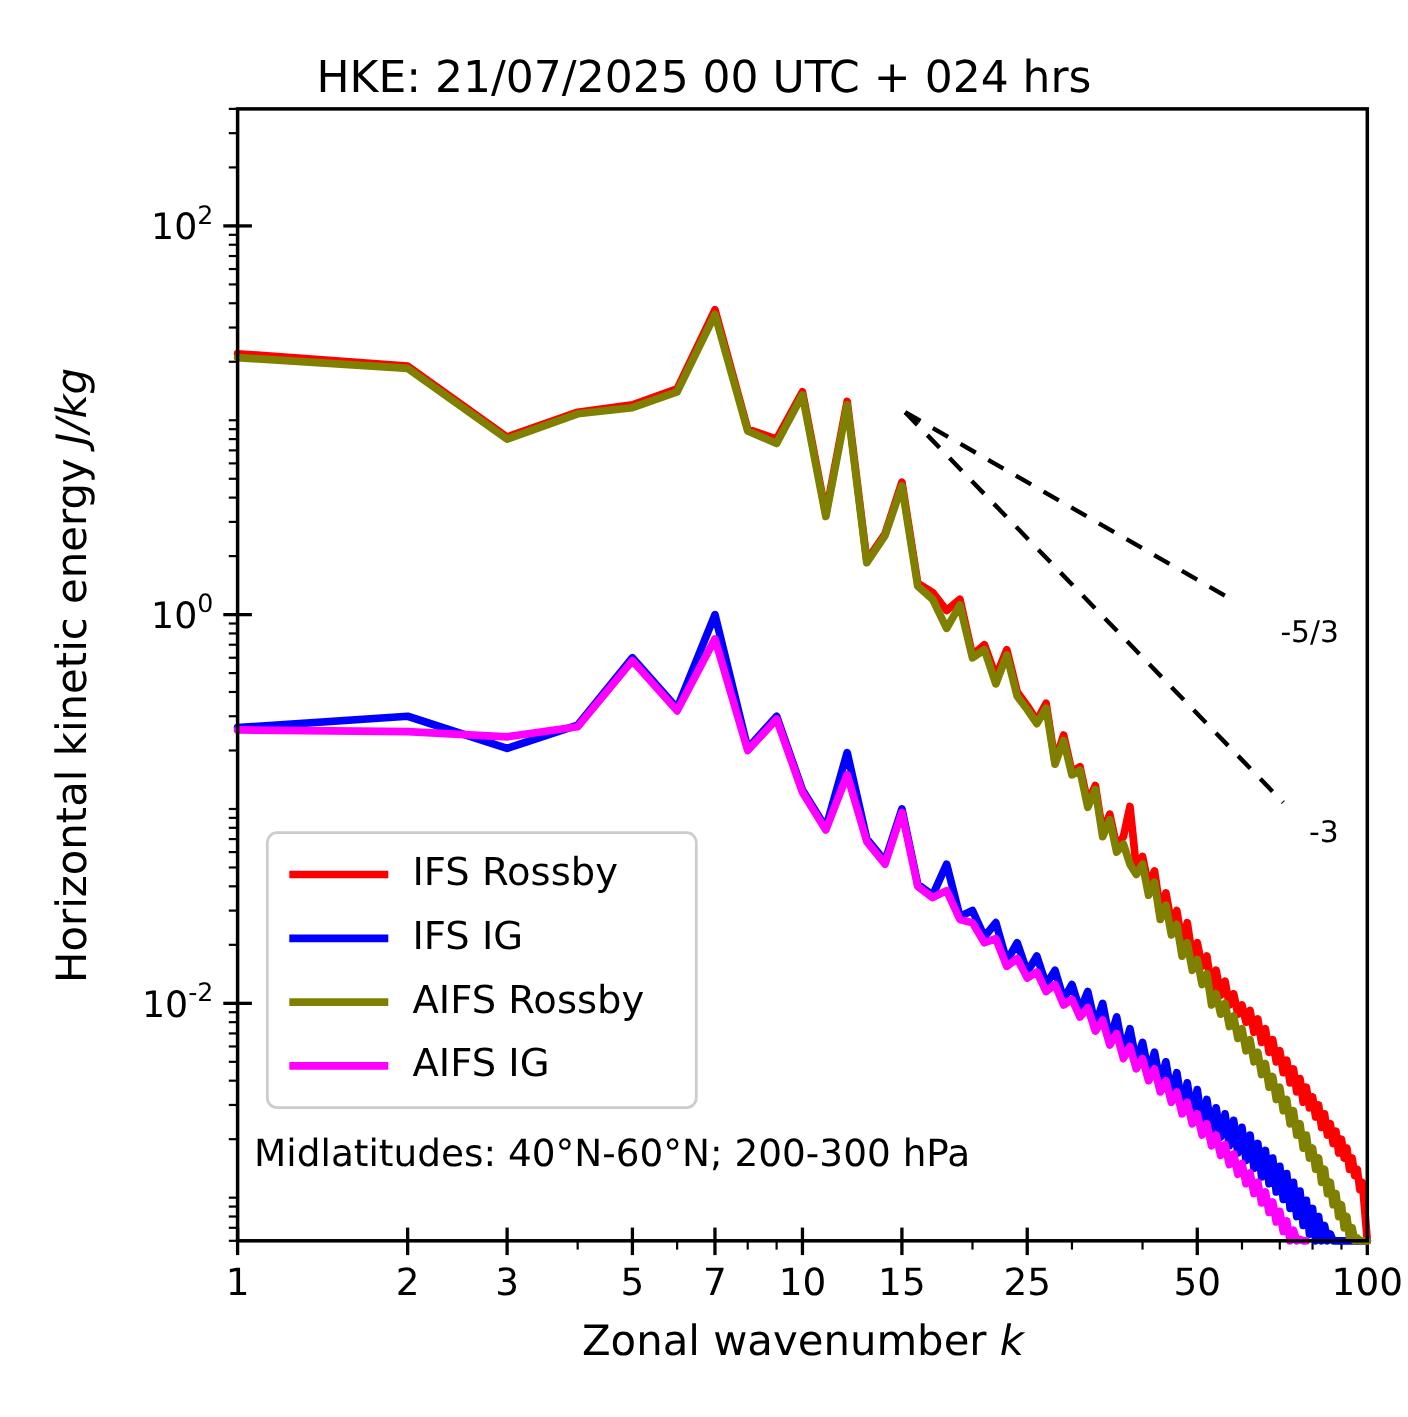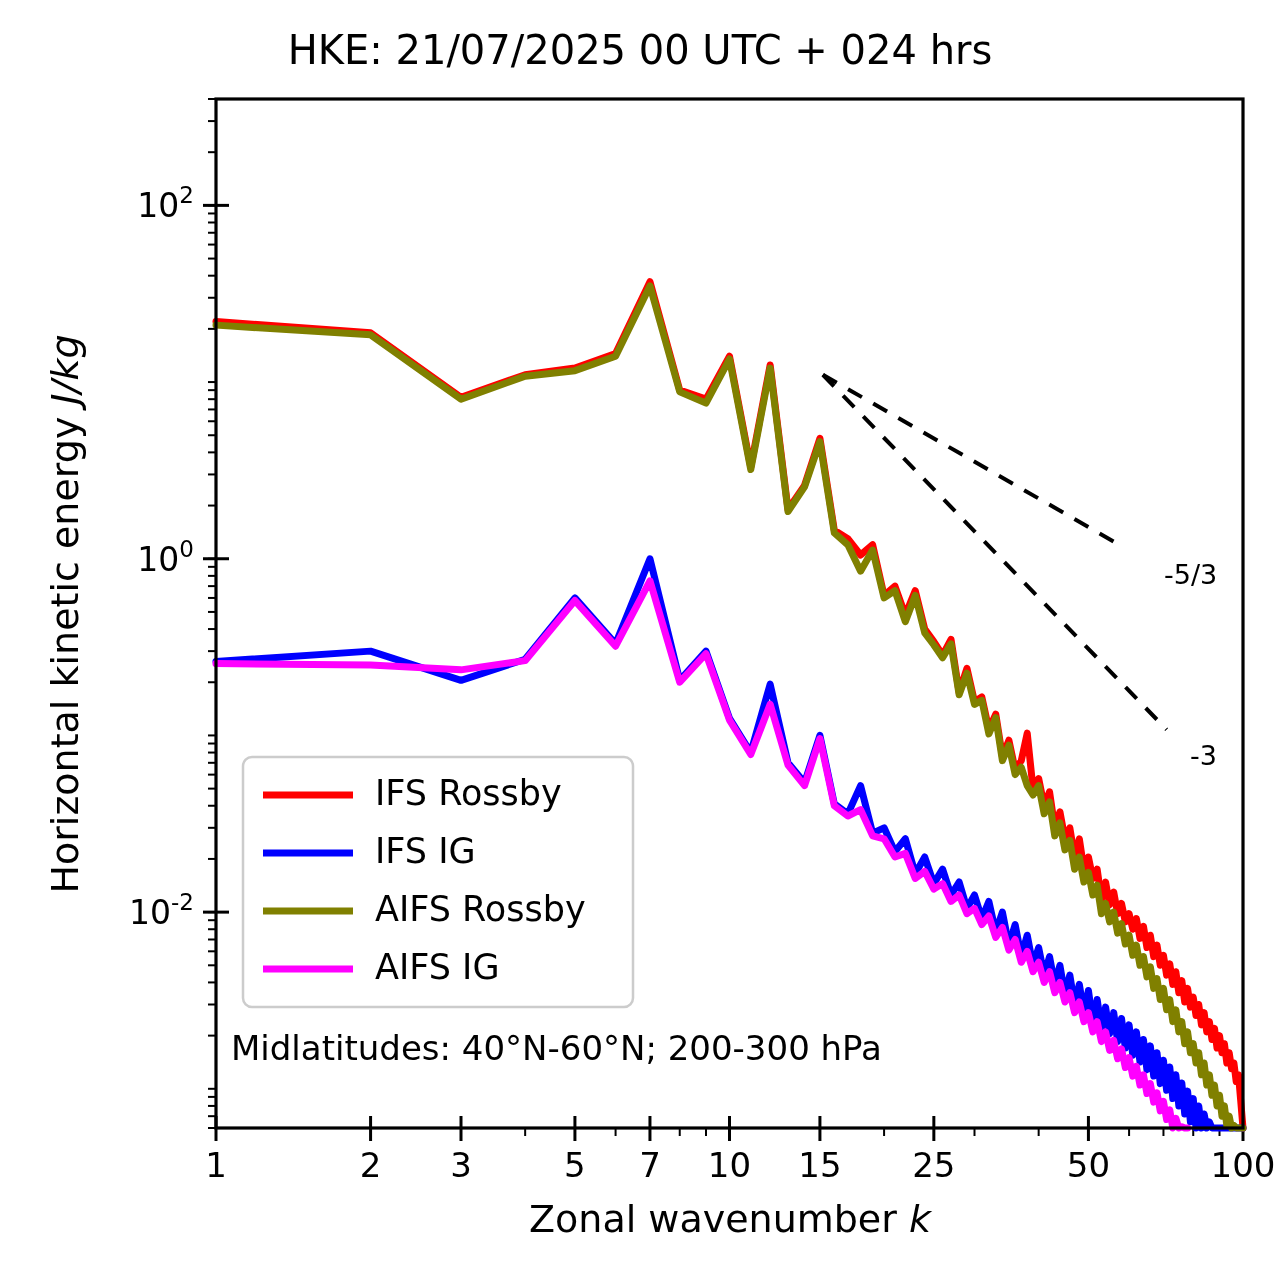--- a/index.html
+++ b/index.html
@@ -15,21 +15,21 @@
   }
   #figure {
     position: relative;
     width: 1280px;
     height: 1288px;
     background: #ffffff;
   }
   #chart-title {
     position: absolute;
     left: 0;
-    top: 27px;
+    top: 48px;
     width: 1280px;
     text-align: center;
     font-size: 40px;
     color: #000000;
     letter-spacing: 0px;
     white-space: nowrap;
   }
   #plot-svg {
     position: absolute;
     left: 0;

